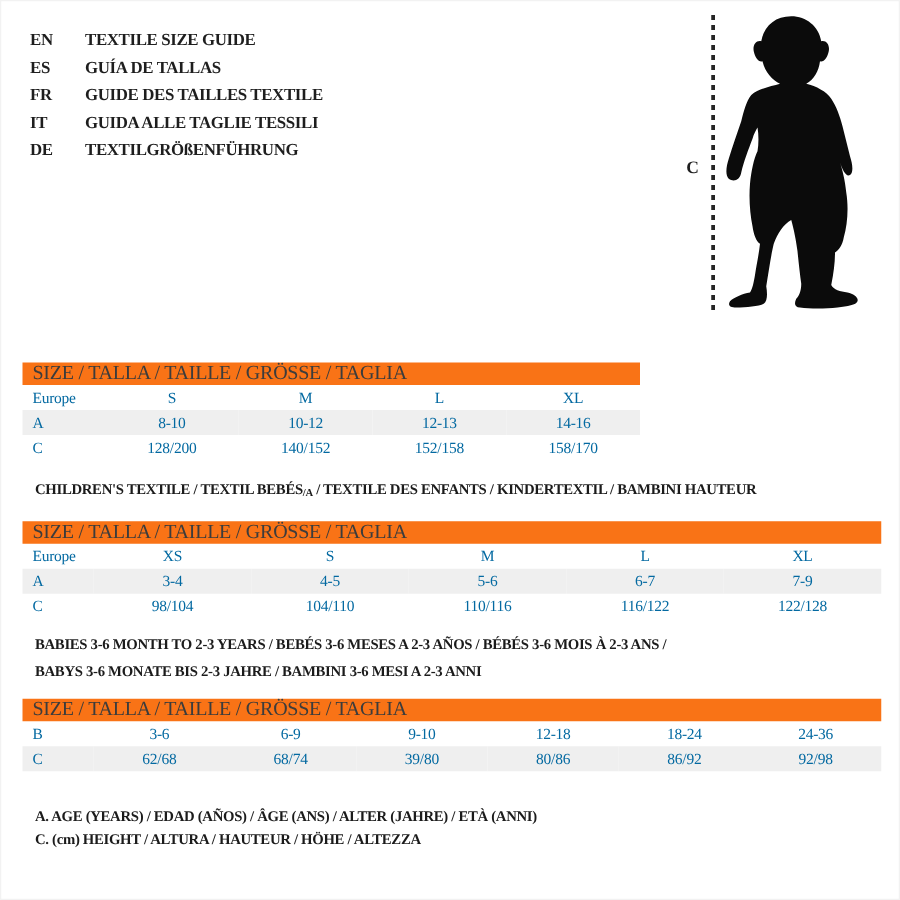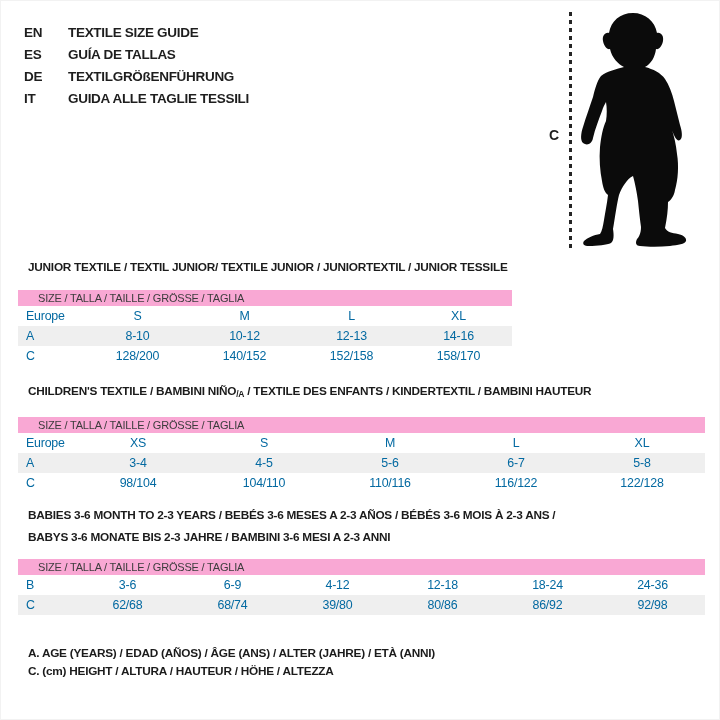--- a/index.html
+++ b/index.html
@@ -1,18 +1,18 @@
 <!DOCTYPE html>
 <html><head>
 <meta charset="utf-8">
 <style>
   html,body{margin:0;padding:0;background:#ffffff;}
   .canvas{
     position:relative;width:720px;height:720px;background:#ffffff;overflow:hidden;
-    font-family:Liberation Sans, sans-serif;color:#222;
+    font-family:Liberation Serif, serif;color:#222;
     box-shadow:inset 0 0 0 1px #f2f2f2;
   }
 
   
   .lang-list{position:absolute;left:24px;top:21px;}
   .lang-row{display:flex;height:22px;align-items:center;}
   .lang-code,.lang-label{font-weight:700;font-size:13.5px;letter-spacing:-0.3px;color:#1e1e1e;white-space:nowrap;}
   .lang-code{width:44px;}
 
   
@@ -32,22 +32,22 @@
   .sub-script{font-size:8.5px;vertical-align:-2px;}
 
   
   .size-table{position:absolute;left:18px;border-collapse:collapse;table-layout:fixed;}
   #junior-table{top:290px;width:494px;}
   #children-table{top:417px;width:687px;}
   #babies-table{top:559px;width:687px;}
   #junior-table col.lblcol{width:66px;}
   #children-table col.lblcol,#babies-table col.lblcol{width:57px;}
   .size-table th{
-    background:#f9a8d4;font-weight:400;font-size:11px;letter-spacing:-0.2px;color:#3c3c3c;
-    text-align:left;padding:0 0 0 20px;height:16px;
+    background:#f97316;font-weight:400;font-size:16px;letter-spacing:-0.2px;color:#3c3c3c;
+    text-align:left;padding:0 0 0 8px;height:16px;
   }
   .size-table td{
     font-size:12.4px;letter-spacing:-0.2px;color:#0369a1;text-align:center;
     height:20px;padding:0;font-weight:400;white-space:nowrap;
   }
   .size-table td.lbl{text-align:left;padding-left:8px;}
   .size-table tbody tr:nth-child(even){background:#efefef;}
 
   
   .footnotes{position:absolute;left:28px;top:644px;}
@@ -61,26 +61,30 @@
   <div class="lang-list">
     <div class="lang-row">
       <span class="lang-code">EN</span>
       <span class="lang-label">TEXTILE SIZE GUIDE</span>
     </div>
     <div class="lang-row">
       <span class="lang-code">ES</span>
       <span class="lang-label">GUÍA DE TALLAS</span>
     </div>
     <div class="lang-row">
+      <span class="lang-code">FR</span>
+      <span class="lang-label">GUIDE DES TAILLES TEXTILE</span>
+    </div>
+    <div class="lang-row">
+      <span class="lang-code">IT</span>
+      <span class="lang-label">GUIDA ALLE TAGLIE TESSILI</span>
+    </div>
+    <div class="lang-row">
       <span class="lang-code">DE</span>
       <span class="lang-label">TEXTILGRÖßENFÜHRUNG</span>
-    </div>
-    <div class="lang-row">
-      <span class="lang-code">IT</span>
-      <span class="lang-label">GUIDA ALLE TAGLIE TESSILI</span>
     </div>
   </div>
 
   <div class="figure">
     <div class="dotted-line"></div>
     <span class="measure-label">C</span>
     <svg width="115" height="250" viewBox="0 0 115 250" aria-hidden="true">
       <path fill="#0b0b0b" d="M58 8
         C45 8 36 16 34 28
         C30 27 27 31 28 36
@@ -122,21 +126,20 @@
         C103 112 101 104 99 96
         C97 88 94 80 90 74
         C86 68 78 64 70 62
         C76 59 80 52 81 44
         C84 45 87 41 88 36
         C89 31 86 27 82 28
         C80 16 70 8 58 8 Z"></path>
     </svg>
   </div>
 
-  <div class="section-title t-junior">JUNIOR TEXTILE / TEXTIL JUNIOR/ TEXTILE JUNIOR / JUNIORTEXTIL / JUNIOR TESSILE</div>
   <table class="size-table" id="junior-table">
     <colgroup>
         <col class="lblcol">
         <col>
         <col>
         <col>
         <col>
       </colgroup>
     <thead>
       <tr>
@@ -162,21 +165,21 @@
         <td class="lbl">C</td>
         <td>128/200</td>
         <td>140/152</td>
         <td>152/158</td>
         <td>158/170</td>
       </tr>
     </tbody>
   </table>
 
   <div class="section-title t-children">
-    <span>CHILDREN'S TEXTILE / BAMBINI NIÑO</span><span class="sub-script">/A</span><span> / TEXTILE DES ENFANTS / KINDERTEXTIL / BAMBINI HAUTEUR</span>
+    <span>CHILDREN'S TEXTILE / TEXTIL BEBÉS</span><span class="sub-script">/A</span><span> / TEXTILE DES ENFANTS / KINDERTEXTIL / BAMBINI HAUTEUR</span>
   </div>
   <table class="size-table" id="children-table">
     <colgroup>
         <col class="lblcol">
         <col>
         <col>
         <col>
         <col>
         <col>
       </colgroup>
@@ -193,21 +196,21 @@
         <td>M</td>
         <td>L</td>
         <td>XL</td>
       </tr>
       <tr>
         <td class="lbl">A</td>
         <td>3-4</td>
         <td>4-5</td>
         <td>5-6</td>
         <td>6-7</td>
-        <td>5-8</td>
+        <td>7-9</td>
       </tr>
       <tr>
         <td class="lbl">C</td>
         <td>98/104</td>
         <td>104/110</td>
         <td>110/116</td>
         <td>116/122</td>
         <td>122/128</td>
       </tr>
     </tbody>
@@ -230,21 +233,21 @@
     <thead>
       <tr>
         <th colspan="7">SIZE / TALLA / TAILLE / GRÖSSE / TAGLIA</th>
       </tr>
     </thead>
     <tbody>
       <tr>
         <td class="lbl">B</td>
         <td>3-6</td>
         <td>6-9</td>
-        <td>4-12</td>
+        <td>9-10</td>
         <td>12-18</td>
         <td>18-24</td>
         <td>24-36</td>
       </tr>
       <tr>
         <td class="lbl">C</td>
         <td>62/68</td>
         <td>68/74</td>
         <td>39/80</td>
         <td>80/86</td>

